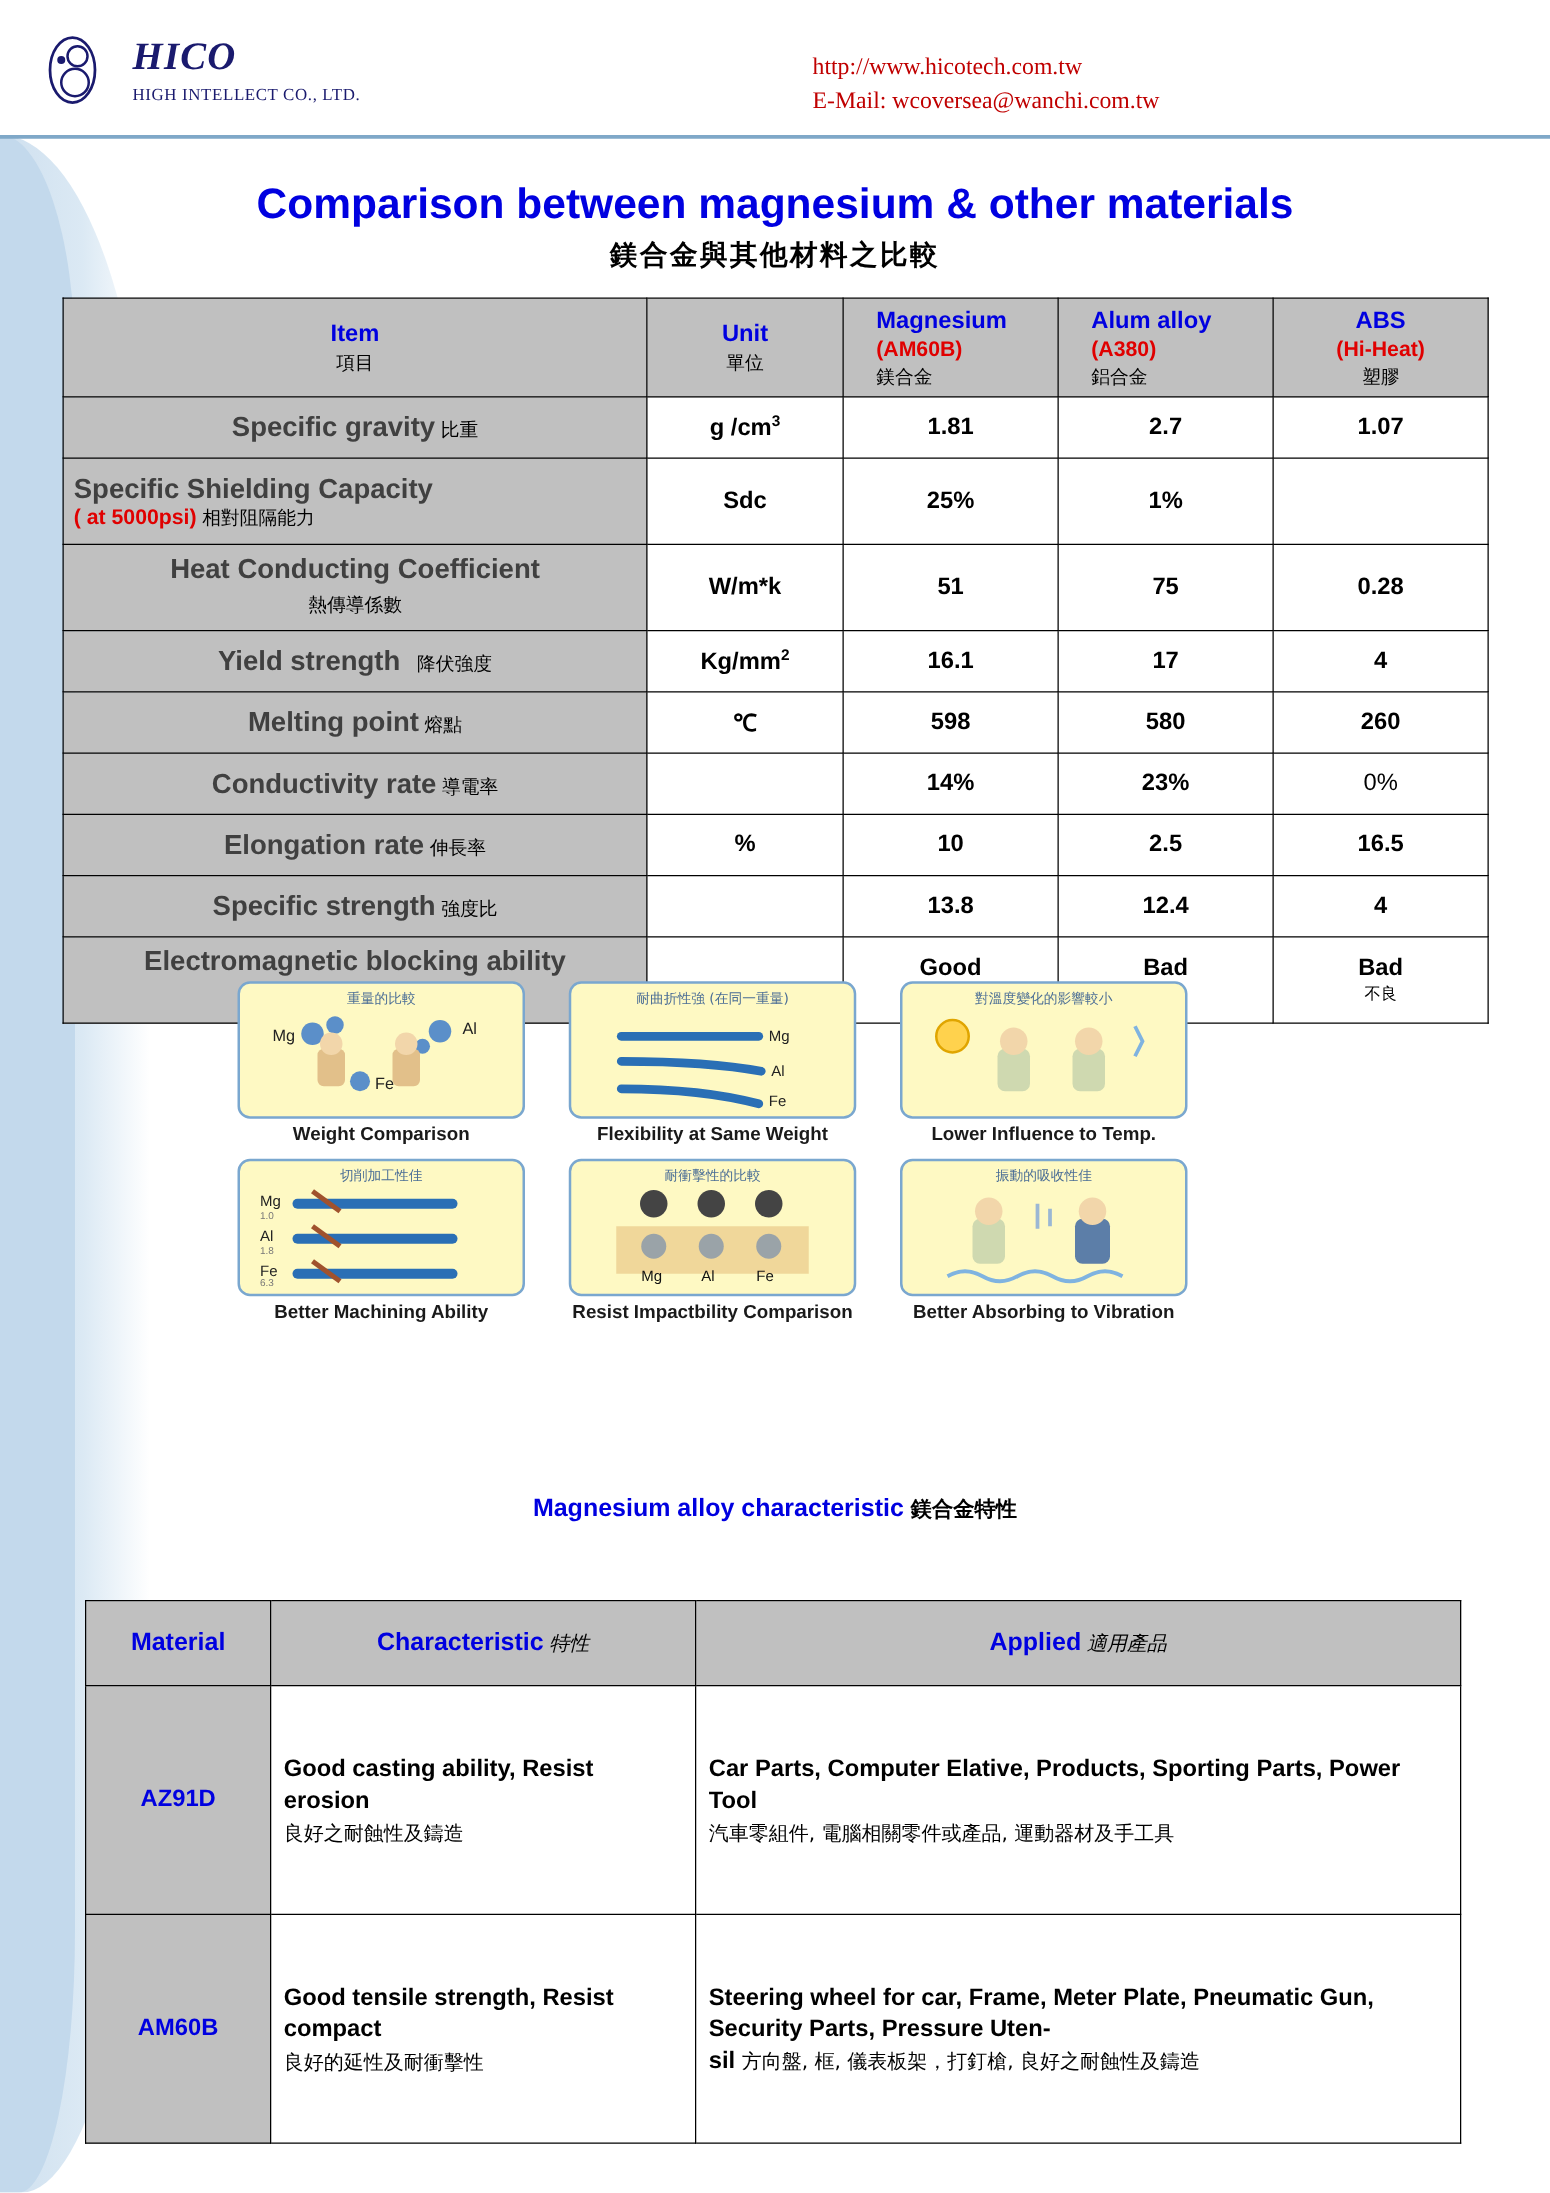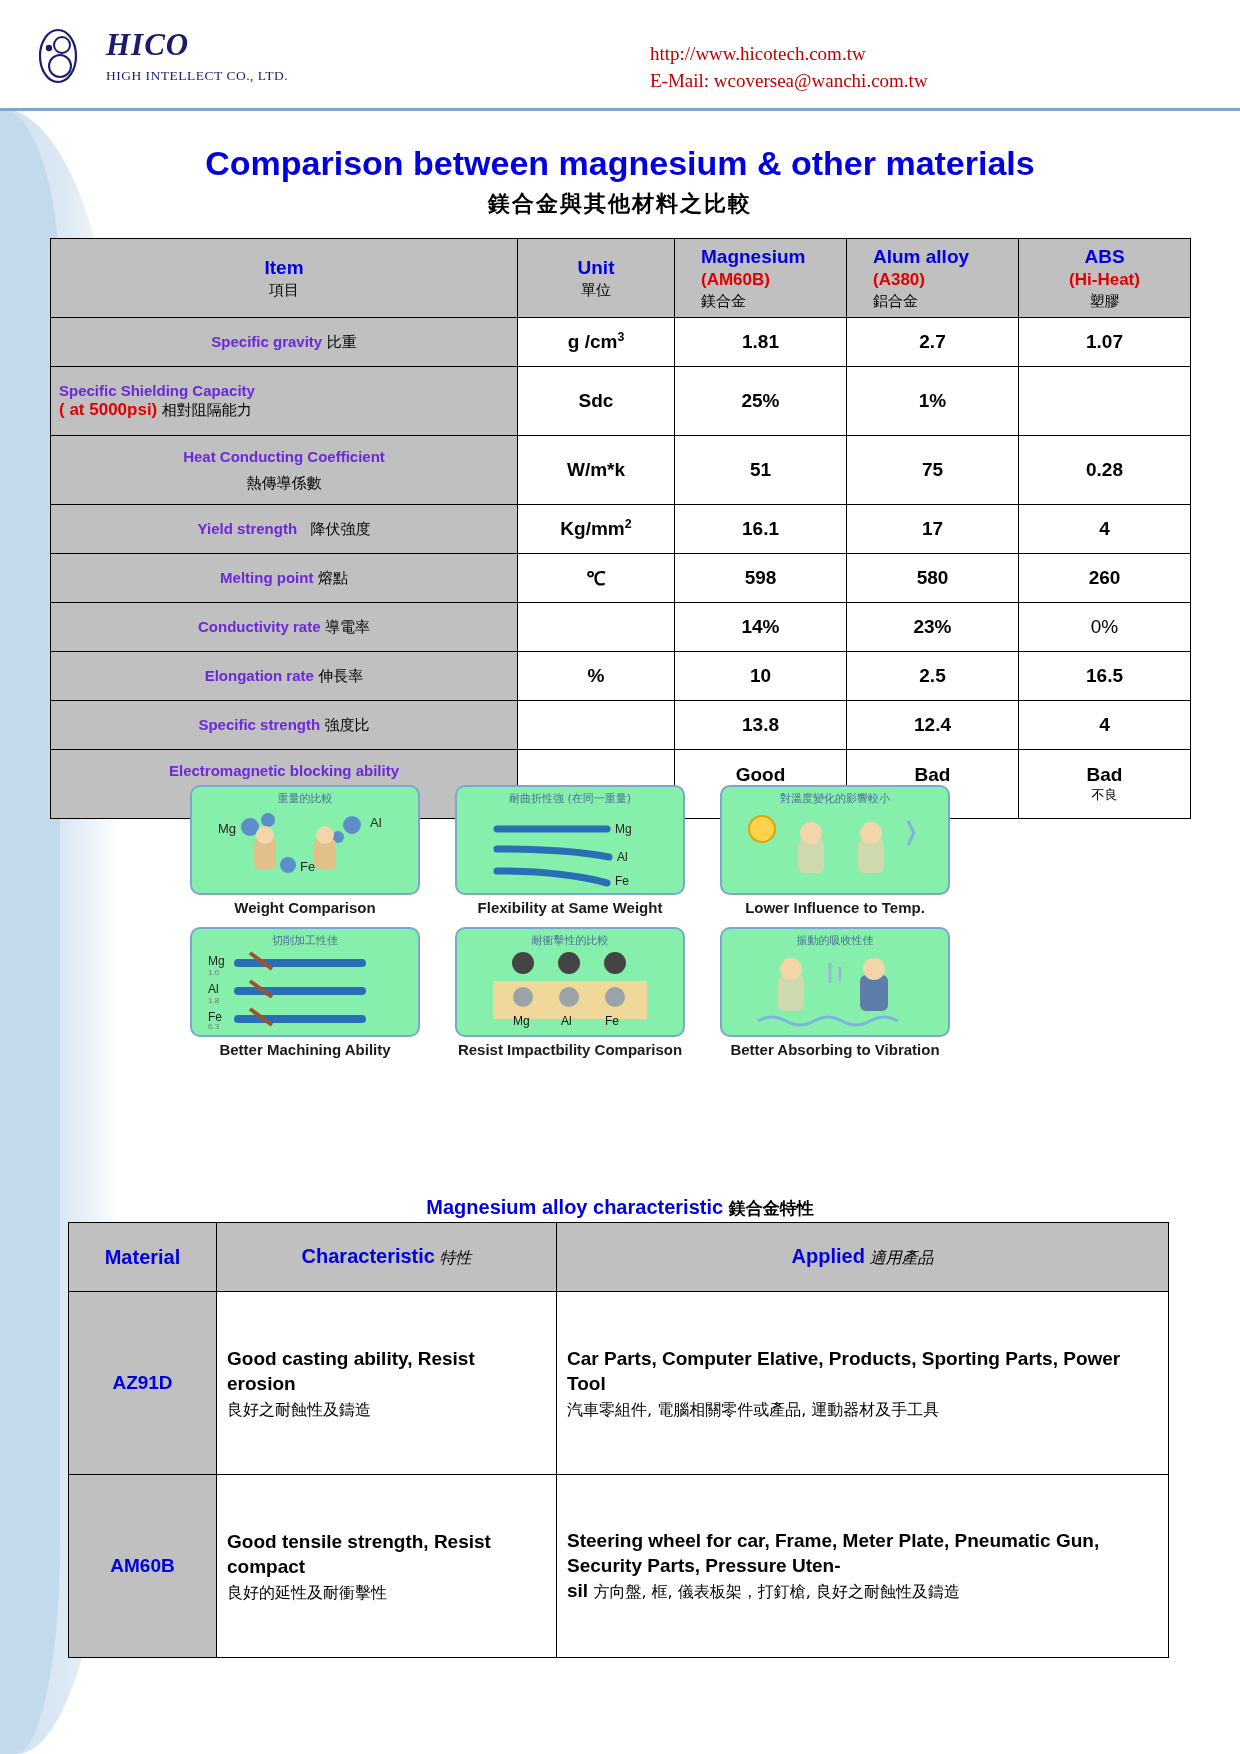--- a/index.html
+++ b/index.html
@@ -74,21 +74,21 @@
   .hdr td { background:#c0c0c0; vertical-align:middle; padding:6px 4px; }
   .hdr .en { font-size:19px; font-weight:bold; color:#0000e0; display:block; line-height:24px;}
   .hdr .en-red { font-size:17px; font-weight:bold; color:#e00000; display:block; line-height:22px;}
   .hdr .zh { font-size:15px; color:#000; display:block; font-family:"DejaVu Sans", sans-serif; line-height:20px;}
   .hdr .center { text-align:center; }
   .hdr .leftcol { text-align:left; padding-left:26px; }
 
   .tbl1 td.itemcell {
     background:#c0c0c0; padding:5px 8px; text-align:center;
   }
-  .tbl1 td.itemcell .en { font-size:15px; font-weight:bold; color:#6d28d9;text-align:center; }
+  .tbl1 td.itemcell .en { font-size:22px; font-weight:bold; color:#404040;text-align:center; }
   .tbl1 td.itemcell .en2 { font-size:17px; font-weight:bold; color:#e00000; }
   .tbl1 td.itemcell .zh { font-size:15px; color:#000; font-family:"DejaVu Sans", sans-serif; }
   .tbl1 td.itemcell.two { text-align:center; line-height:26px;}
   .tbl1 td.itemcell.lefted { text-align:left; }
 
   .tbl1 td.unitcell {
     background:#ffffff; text-align:center; font-size:19px; font-weight:bold; color:#000;
   }
   .tbl1 td.valcell {
     background:#ffffff; text-align:center; font-size:19px; font-weight:bold; color:#000;
@@ -96,38 +96,38 @@
   .tbl1 td.valcell .zh { display:block; font-size:13px; font-weight:normal; font-family:"DejaVu Sans", sans-serif; }
   .tbl1 td.valcell.plain { font-weight:normal; }
   sup { font-size:0.65em; }
 
   
   .illus { position:absolute; left:190px; top:785px; width:760px; }
   .ill-row { display:flex; justify-content:space-between; margin-bottom:10px; }
   .ill-card { width:230px; text-align:center; }
   .ill-box {
     height:106px; border:2px solid #7aa7cf; border-radius:10px;
-    background:#86efac; position:relative; overflow:hidden;
+    background:#fef9c3; position:relative; overflow:hidden;
   }
   .ill-box .tagline {
     font-size:11px; color:#4b6e96; font-family:"DejaVu Sans", sans-serif;
     position:absolute; top:4px; left:0; right:0; text-align:center;
   }
   .ill-cap {
     margin-top:4px; font-size:15px; font-weight:bold; color:#1a1a1a; line-height:18px;
   }
 
   
   .sect2-title {
     position:absolute; left:0; width:1240px; top:1160px; text-align:center;
     font-size:20px; font-weight:bold; color:#0000e0;margin-top:36px;
   }
   .sect2-title .zh { color:#000; font-size:17px; font-family:"DejaVu Sans", sans-serif; }
 
-  .tbl2 { position:absolute; left:68px; top:1222px; width:1100px; table-layout:fixed; }
+  .tbl2 { position:absolute; left:68px; top:1280px; width:1100px; table-layout:fixed; }
   .tbl2 td { border:1px solid #000; }
   .tbl2 .c-mat { width:148px; }
   .tbl2 .c-char { width:340px; }
   .tbl2 .c-app { width:612px; }
   .tbl2 .h td { background:#c0c0c0; text-align:center; padding:22px 4px; }
   .tbl2 .h .en { font-size:20px; font-weight:bold; color:#0000e0; }
   .tbl2 .h .zh { font-size:16px; color:#000; font-family:"DejaVu Sans", sans-serif;font-style:italic; }
   .tbl2 td.matcell { background:#c0c0c0; text-align:center; font-size:19px; font-weight:bold; color:#0000e0; }
   .tbl2 td.bodycell { background:#ffffff; padding:16px 10px; vertical-align:middle; }
   .tbl2 td.bodycell .en { font-size:19px; font-weight:bold; color:#000; line-height:25px; display:block; }

